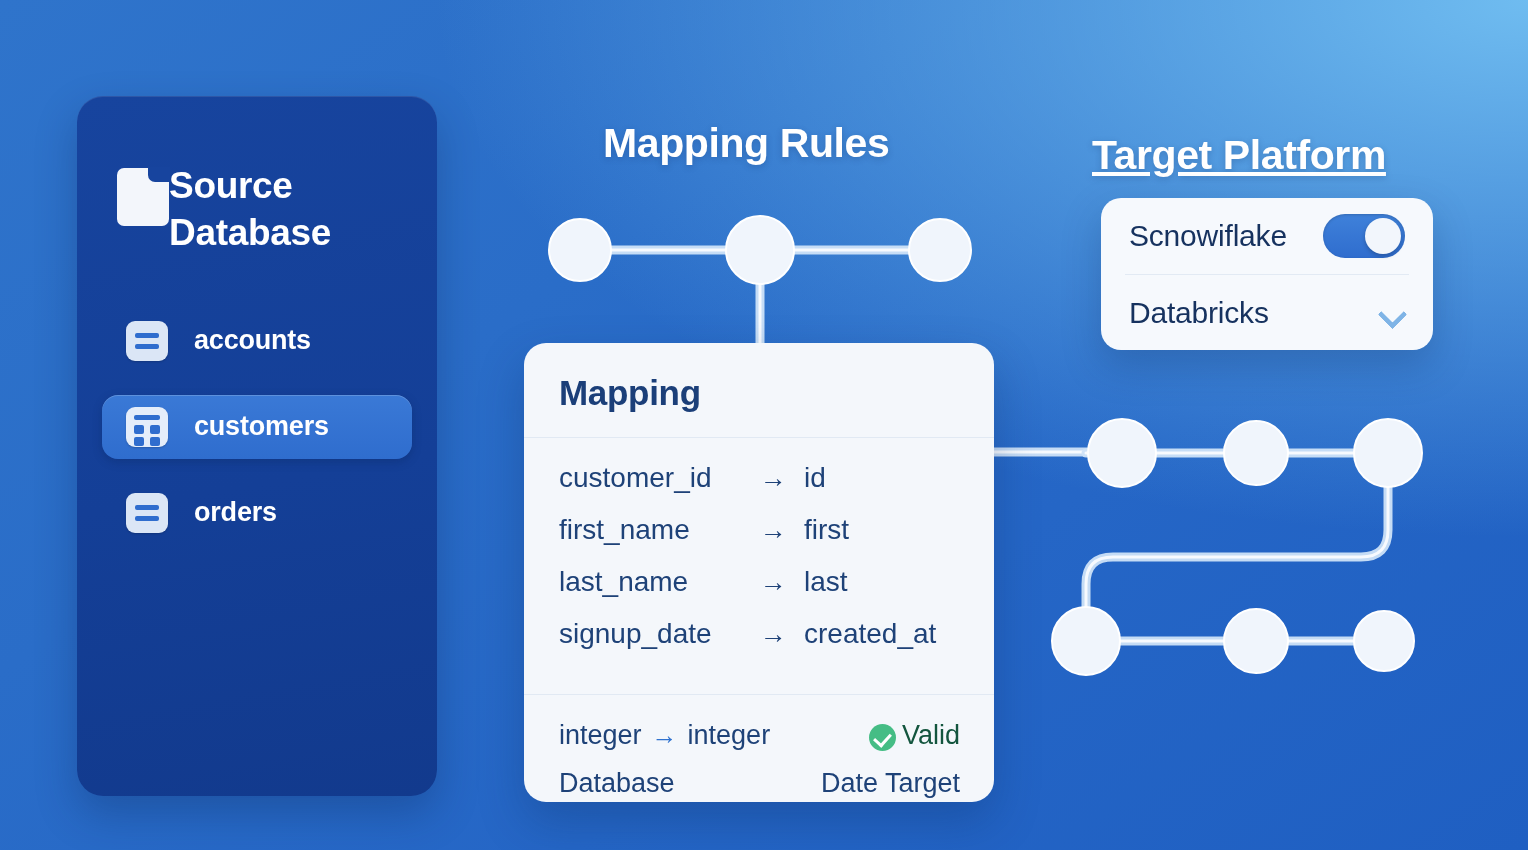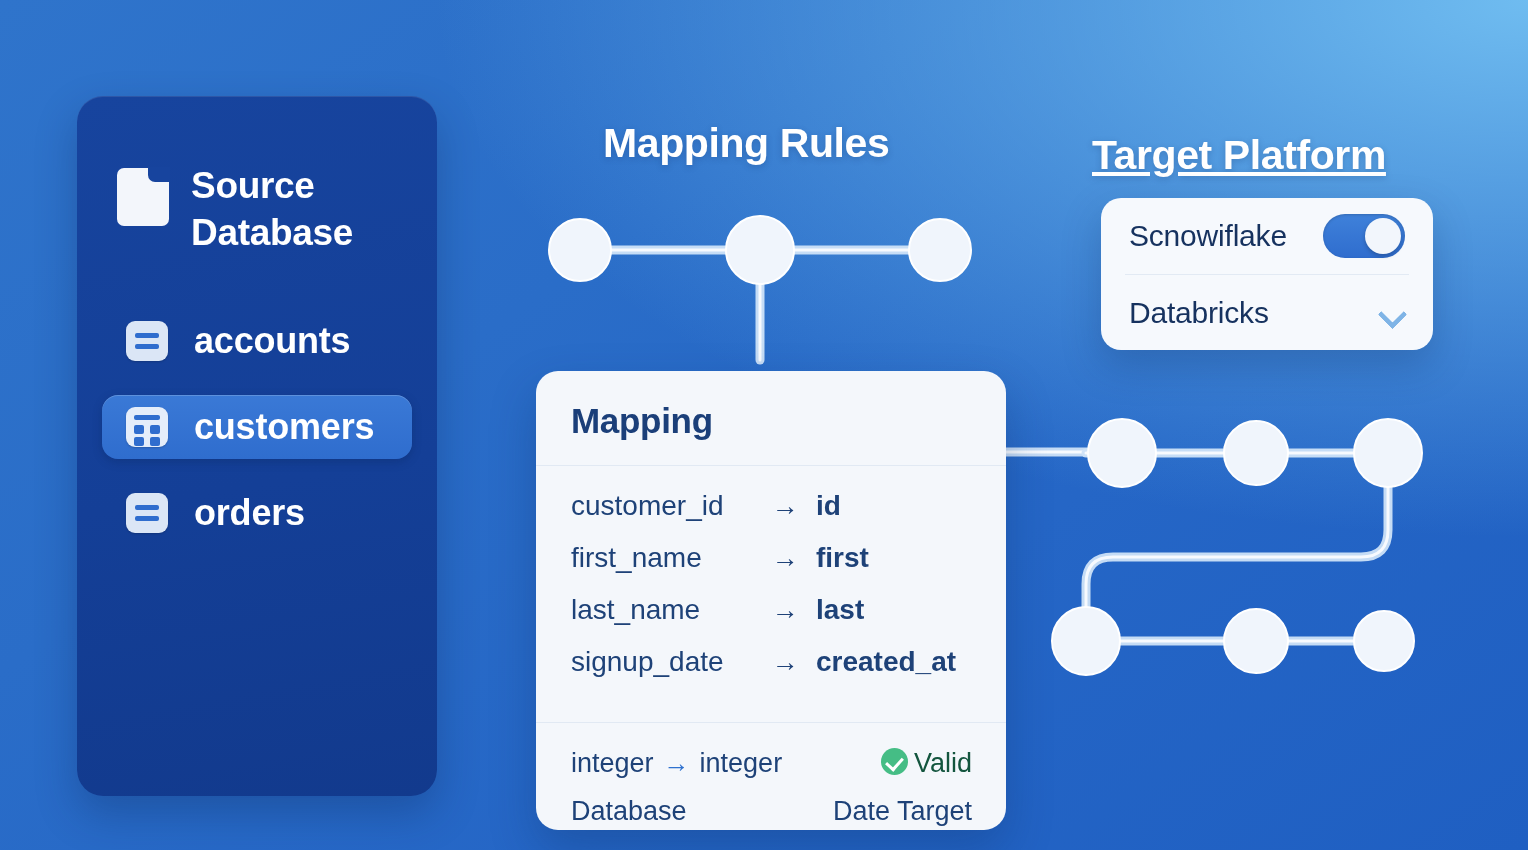--- a/index.html
+++ b/index.html
@@ -24,21 +24,21 @@
     position:absolute;
     left:77px; top:96px;
     width:360px; height:700px;
     background:linear-gradient(170deg, #17449e 0%, #143f97 55%, #123a8d 100%);
     border-radius:26px;
     box-shadow:0 18px 42px rgba(10,35,85,.30),
                inset 0 1px 0 rgba(255,255,255,.10);
   }
 
   .sb-header {
-    display:flex; align-items:flex-start; gap:22px;
+    display:flex; align-items:flex-start; 
     padding:66px 30px 0 40px;
   }
   .folder-icon {
     flex:0 0 auto;
     width:52px; height:58px;
     margin-top:6px;
     position:relative;
   }
   .folder-icon .fbody {
     position:absolute; inset:0;
@@ -69,21 +69,21 @@
     border-radius:16px;
     margin-bottom:22px;
   }
   .sb-item.active {
     background:linear-gradient(180deg, #3a79d6 0%, #2f6dce 100%);
     box-shadow:0 3px 10px rgba(8,30,75,.25),
                inset 0 1px 0 rgba(255,255,255,.18);
   }
   .sb-item-label {
     color:#ffffff;
-    font-size:36px;
+    font-size:27px;
     font-weight:bold;
     letter-spacing:-.2px;
   }
 
   .tbl-icon {
     flex:0 0 auto;
     width:42px; height:40px;
     background:#dbe6f6;
     border-radius:9px;
     position:relative;
@@ -157,27 +157,26 @@
   }
   .node {
     fill:#f0f5fc;
     stroke:#ffffff;
     stroke-width:2;
   }
 
   
   #mapping-card {
     position:absolute;
-    left:536px; top:343px;
+    left:524px; top:343px;
     width:470px; height:459px;
     background:#f4f7fb;
     border-radius:22px;
     box-shadow:0 20px 46px rgba(12,42,95,.28);
     overflow:hidden;
-    margin-top:28px;
   }
   #mapping-card-title {
     padding:30px 0 0 35px;
     color:#1b3f79;
     font-size:35px;
     font-weight:bold;
     letter-spacing:-.3px;
   }
   .card-divider {
     height:1px;
@@ -186,33 +185,33 @@
   }
   .map-rows { padding:14px 16px 10px 0; }
   .map-row {
     display:flex; align-items:center;
     height:52px;
     font-size:28px;
     color:#1e4278;
   }
   .map-src   { width:218px; padding-left:35px; }
   .map-arrow { width:62px; text-align:center; font-size:27px; color:#1e4278; }
-  .map-dst   { flex:1;font-weight:bold; }
+  .map-dst   { flex:1; }
 
   .card-footer { padding:16px 0 0 0; }
   .foot-row {
     display:flex; align-items:center;
     height:48px;
     padding:0 34px 0 35px;
     font-size:27px;
     color:#1e4278;
   }
   .foot-left  { flex:1; display:flex; align-items:flex-end; gap:10px; }
   .foot-arrow { color:#2f72cf; font-size:26px; }
-  .foot-right { display:flex; align-items:flex-start; gap:6px; }
+  .foot-right { display:flex; align-items:flex-end; gap:6px; }
   .check-icon {
     width:27px; height:27px;
     border-radius:50%;
     background:#45bd85;
     position:relative;
     flex:0 0 auto;
   }
   .check-icon::after {
     content:"";
     position:absolute;

